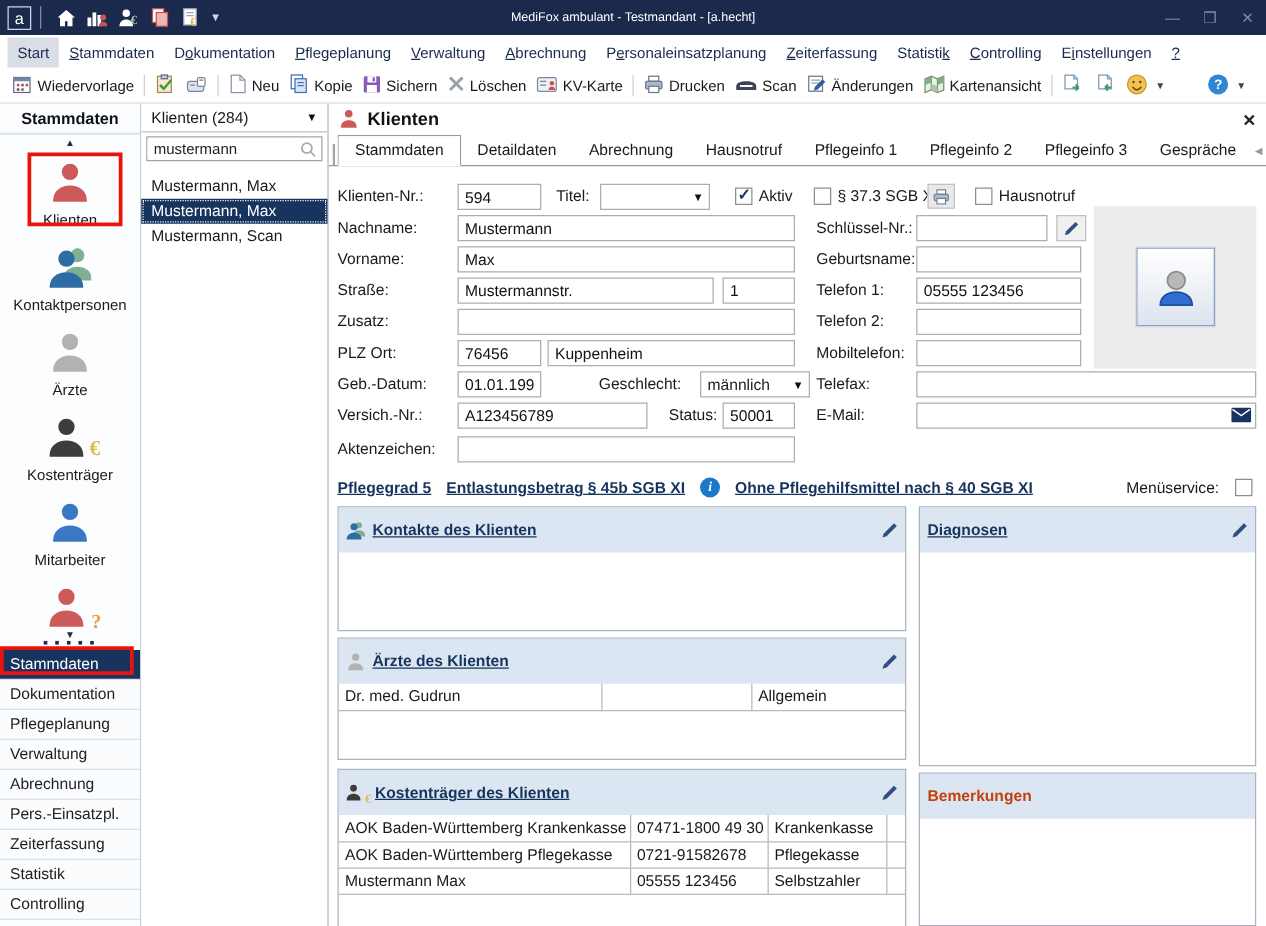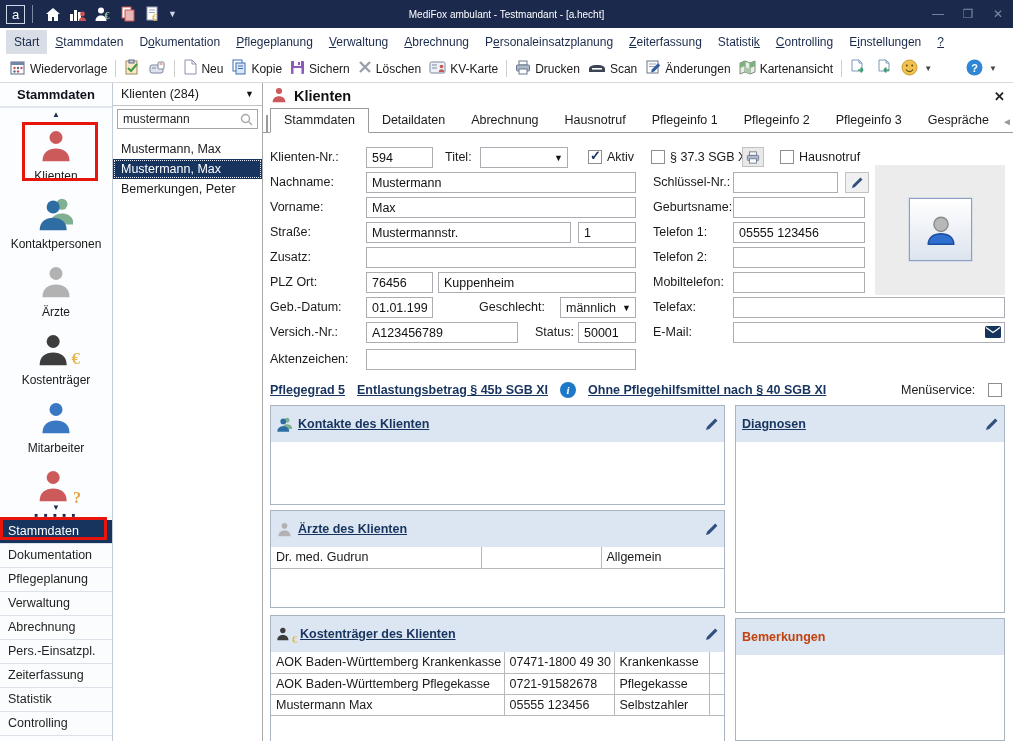--- a/index.html
+++ b/index.html
@@ -397,21 +397,21 @@
     <span style="margin-right:4px;display:flex;">
       <svg width="13" height="13" viewBox="0 0 13 13">
           <circle cx="5.5" cy="5.5" r="4" fill="none" stroke="#a8a8a8" stroke-width="1.4"></circle>
           <line x1="8.6" y1="8.6" x2="12" y2="12" stroke="#a8a8a8" stroke-width="1.4"></line>
         </svg>
     </span>
   </div>
   <div class="cl-items">
     <div class="cl-item">Mustermann, Max</div>
     <div class="cl-item selected">Mustermann, Max</div>
-    <div class="cl-item">Bemerkungen, Peter</div>
+    <div class="cl-item">Mustermann, Scan</div>
   </div>
 </div>
 
 <div class="main">
 
   <div class="main-header">
     <span>
       <svg width="16" height="16" viewBox="0 0 24 24" fill="#cd5a5a">
           <circle cx="12" cy="6" r="4.6"></circle>
           <path d="M2.5 22c0-5.2 4.2-8.3 9.5-8.3s9.5 3.1 9.5 8.3v.8h-19z"></path>
@@ -486,21 +486,21 @@
 
   <div class="flabel" style="left:7px;top:189px;">PLZ  Ort:</div>
   <input class="input" style="left: 103px; top: 189px; width: 67px;" readonly="" value="76456">
   <input class="input" style="left: 175px; top: 189px; width: 198px;" readonly="" value="Kuppenheim">
   <div class="flabel" style="left:390px;top:189px;">Mobiltelefon:</div>
   <input class="input" style="left: 470px; top: 189px; width: 132px;" readonly="" value="">
 
   <div class="flabel" style="left:7px;top:214px;">Geb.-Datum:</div>
   <input class="input" style="left: 103px; top: 214px; width: 67px;" readonly="" value="01.01.1999">
   <div class="flabel" style="left:216px;top:214px;">Geschlecht:</div>
-  <div class="dd" style="left:297px;top:214px;width:76px;">
+  <div class="dd" style="left:297px;top:214px;width:88px;">
       <span>männlich</span>
       <span class="dd-caret">▼</span>
     </div>
   <div class="flabel" style="left:390px;top:214px;">Telefax:</div>
   <input class="input" style="left: 470px; top: 214px; width: 272px;" readonly="" value="">
 
   <div class="flabel" style="left:7px;top:239px;">Versich.-Nr.:</div>
   <input class="input" style="left: 103px; top: 239px; width: 152px;" readonly="" value="A123456789">
   <div class="flabel" style="left:272px;top:239px;">Status:</div>
   <input class="input" style="left: 315px; top: 239px; width: 58px;" readonly="" value="50001">

